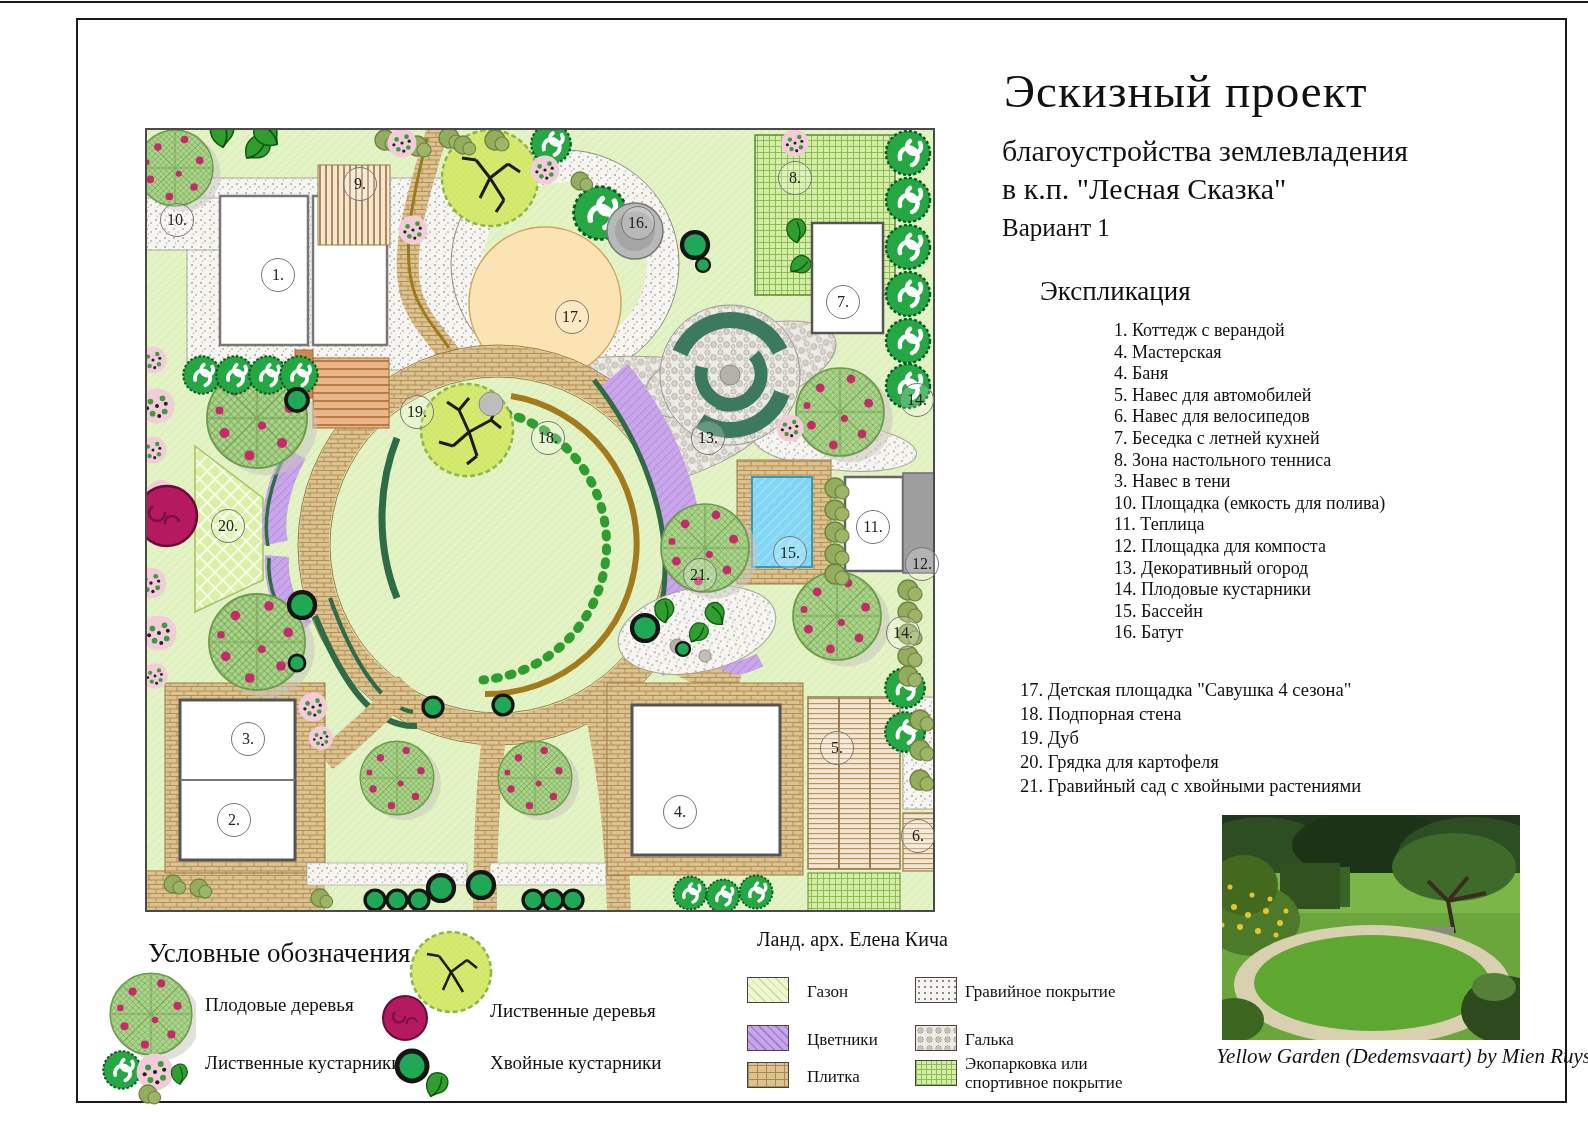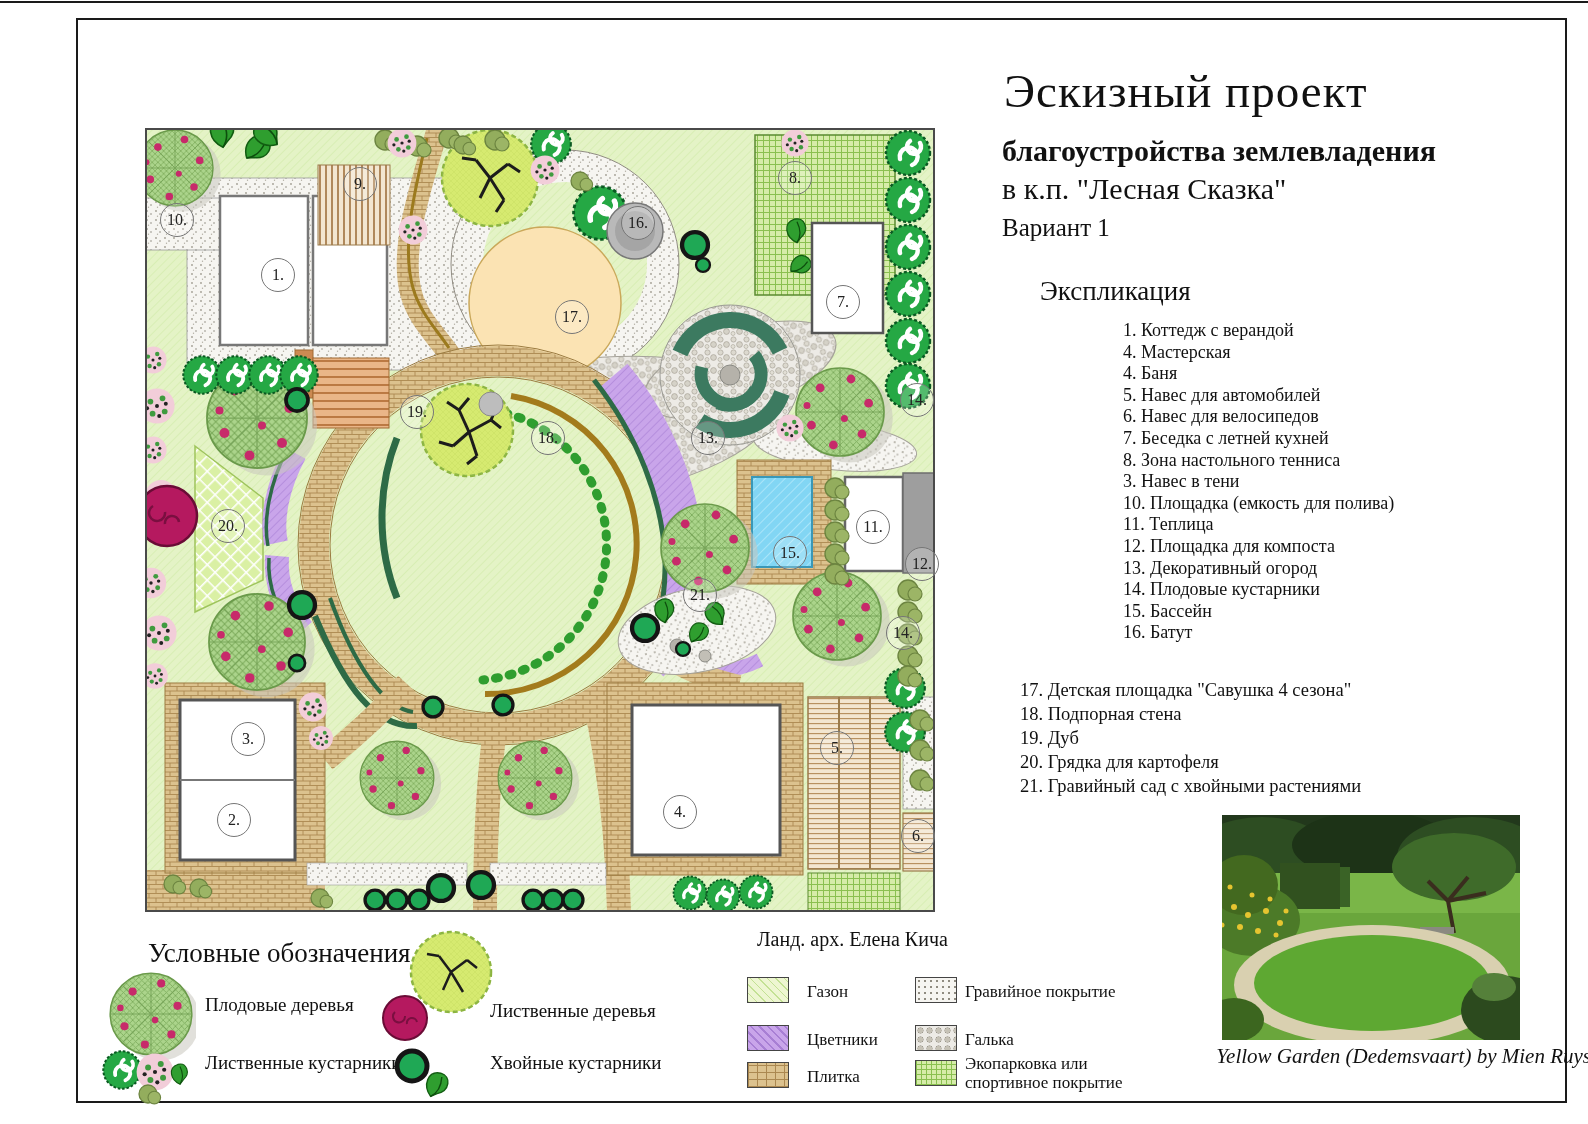--- a/index.html
+++ b/index.html
@@ -3,26 +3,26 @@
 <meta charset="utf-8">
 <style>
   html,body{margin:0;padding:0;background:#fff;width:1588px;height:1124px;overflow:hidden;
     font-family:"Liberation Serif","DejaVu Serif",serif;color:#111;}
   #sheet{position:relative;width:1588px;height:1124px;background:#fff;}
   .toprule{position:absolute;left:0;top:1px;width:100%;height:2px;background:#1a1a1a;}
   .frame{position:absolute;left:76px;top:18px;width:1491px;height:1085px;border:2px solid #1a1a1a;box-sizing:border-box;}
   .abs{position:absolute;}
   
   .title{left:1004px;top:64px;font-size:47px;letter-spacing:1px;}
-  .subtitle1{left:1002px;top:134px;font-size:30px;font-weight:bold;}
+  .subtitle1{left:1002px;top:134px;font-size:30px;}
   .subtitle2{left:1002px;top:172px;font-size:30px;}
   .variant{left:1002px;top:214px;font-size:25px;}
   .expl-head{left:1040px;top:276px;font-size:27px;}
   .expl-list{left:1114px;top:320px;width:470px;list-style:none;margin:0;padding:0;font-size:18px;line-height:21.6px;}
-  .expl-list li{white-space:nowrap;margin-left:9px;}
+  .expl-list li{white-space:nowrap;}
   .expl-extra{left:1020px;top:678px;width:520px;list-style:none;margin:0;padding:0;font-size:18.5px;line-height:24px;}
   
   .marker{position:absolute;width:34px;height:34px;margin:-17px 0 0 -17px;border:1.6px solid #767676;
     border-radius:50%;display:flex;align-items:center;justify-content:center;
     font-size:16px;color:#222;background:rgba(255,255,255,0.22);box-sizing:border-box;}
   
   .sym-head{left:148px;top:938px;font-size:27px;}
   .sym-label{font-size:19px;white-space:nowrap;}
   .arch{left:757px;top:928px;font-size:20px;}
   .swatch{position:absolute;width:42px;height:26px;border:1px solid #444;box-sizing:border-box;}
@@ -382,21 +382,21 @@
   <span class="marker" style="left:922px;top:564px">12.</span>
   <span class="marker" style="left:708px;top:438px">13.</span>
   <span class="marker" style="left:917px;top:400px">14.</span>
   <span class="marker" style="left:903px;top:633px">14.</span>
   <span class="marker" style="left:790px;top:553px">15.</span>
   <span class="marker" style="left:638px;top:223px">16.</span>
   <span class="marker" style="left:572px;top:317px">17.</span>
   <span class="marker" style="left:548px;top:438px">18.</span>
   <span class="marker" style="left:417px;top:412px">19.</span>
   <span class="marker" style="left:228px;top:526px">20.</span>
-  <span class="marker" style="left:700px;top:595px">21.</span>
+  <span class="marker" style="left:700px;top:575px">21.</span>
 
   <div class="abs title">Эскизный проект</div>
   <div class="abs subtitle1">благоустройства землевладения</div>
   <div class="abs subtitle2">в к.п. "Лесная Сказка"</div>
   <div class="abs variant">Вариант 1</div>
   <div class="abs expl-head">Экспликация</div>
   <ul class="abs expl-list">
     <li>1. Коттедж с верандой</li>
     <li>4. Мастерская</li>
     <li>4. Баня</li>

